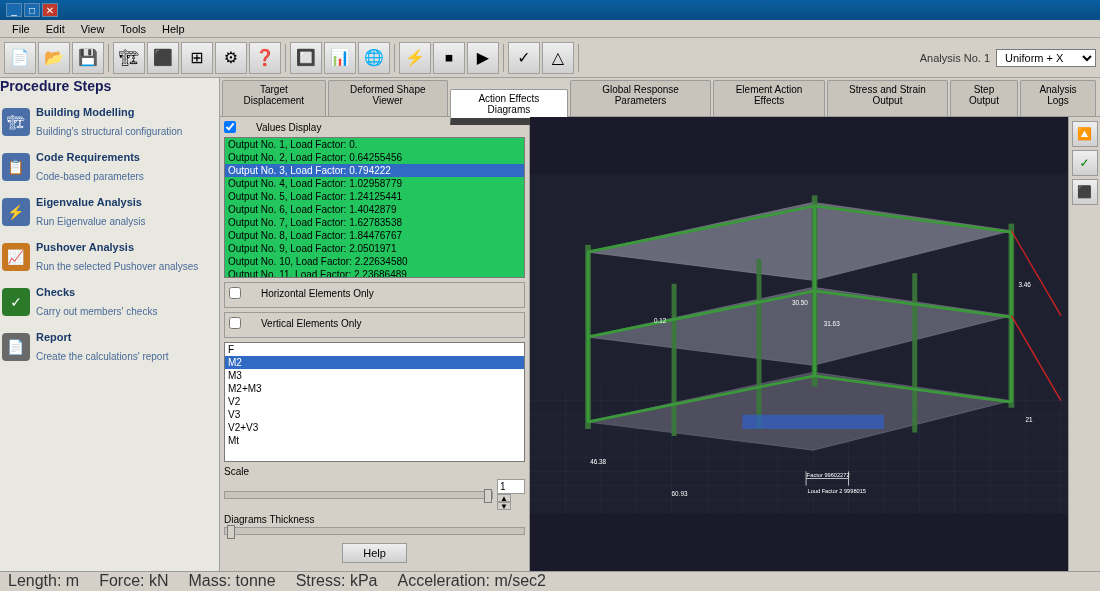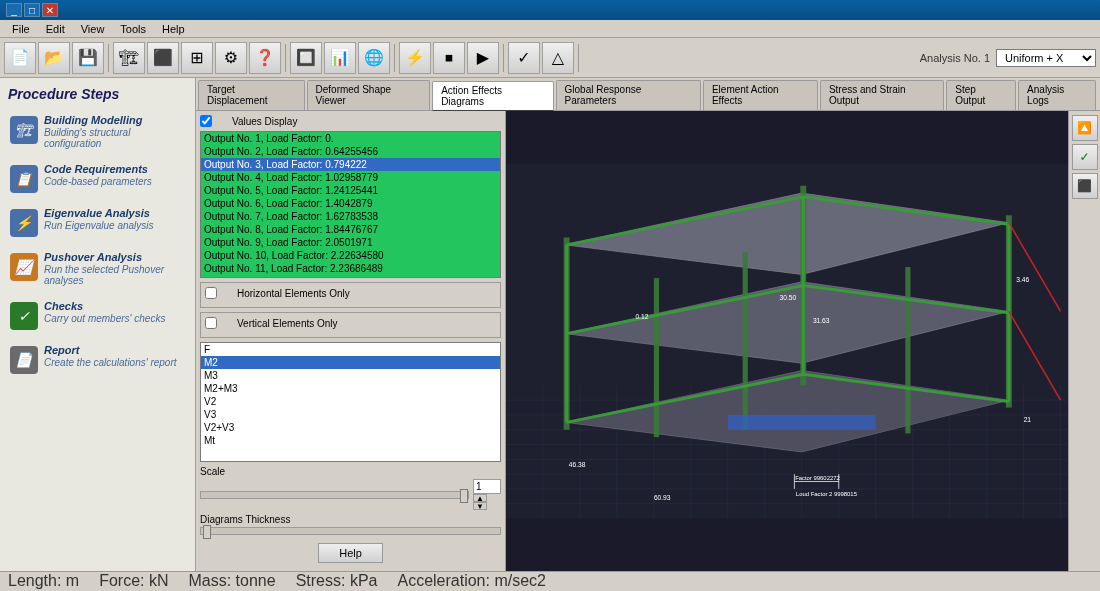--- a/index.html
+++ b/index.html
@@ -68,26 +68,24 @@
     }
 
     
     #main {
       display: flex;
       height: calc(591px - 20px - 18px - 40px - 20px);
     }
 
     
     #sidebar {
-      width: 196px;
+      width: 220px;
       background: #e8e8e0;
       border-right: 1px solid #a0a0a0;
-      padding: 8px;
       overflow-y: auto;
-      font-style: italic;
     }
     .sidebar-title {
       font-size: 14px;
       font-weight: bold;
       color: #1a1a5a;
       margin-bottom: 10px;
     }
     .sidebar-section {
       display: flex;
       align-items: flex-start;
@@ -100,21 +98,21 @@
       background: #4a6fa8;
       border-radius: 4px;
       display: flex; align-items: center; justify-content: center;
       color: white; font-size: 14px;
       flex-shrink: 0; margin-right: 6px; margin-top: 2px;
     }
     .sidebar-icon.orange { background: #c87820; }
     .sidebar-icon.check { background: #2a7a2a; }
     .sidebar-icon.doc { background: #6a6a6a; }
     .sidebar-section-title { font-weight: bold; color: #1a3a6a; font-size: 11px; }
-    .sidebar-section-sub { color: #4a6a9a; font-size: 10px; margin-top: 1px; }
+    .sidebar-section-sub { color: #4a6a9a; font-size: 10px; margin-top: 8px; }
 
     
     #right-panel {
       flex: 1;
       display: flex;
       flex-direction: column;
       overflow: hidden;
     }
 
     
@@ -126,25 +124,26 @@
     }
     .tab {
       padding: 3px 8px;
       border: 1px solid #9a9a9a;
       background: #c8c4bc;
       cursor: pointer;
       font-size: 10px;
       border-bottom: none;
       margin-right: 2px;
       border-radius: 2px 2px 0 0;
+      text-align: center;
     }
     .tab.active {
       background: white;
-      border-bottom: 1px solid #404040;
-      position: relative; top: 1px;
+      border-bottom: 7px solid #404040;
+      position: relative; top: 9px;
     }
 
     
     #content {
       display: flex;
       flex: 1;
       overflow: hidden;
     }
 
     

